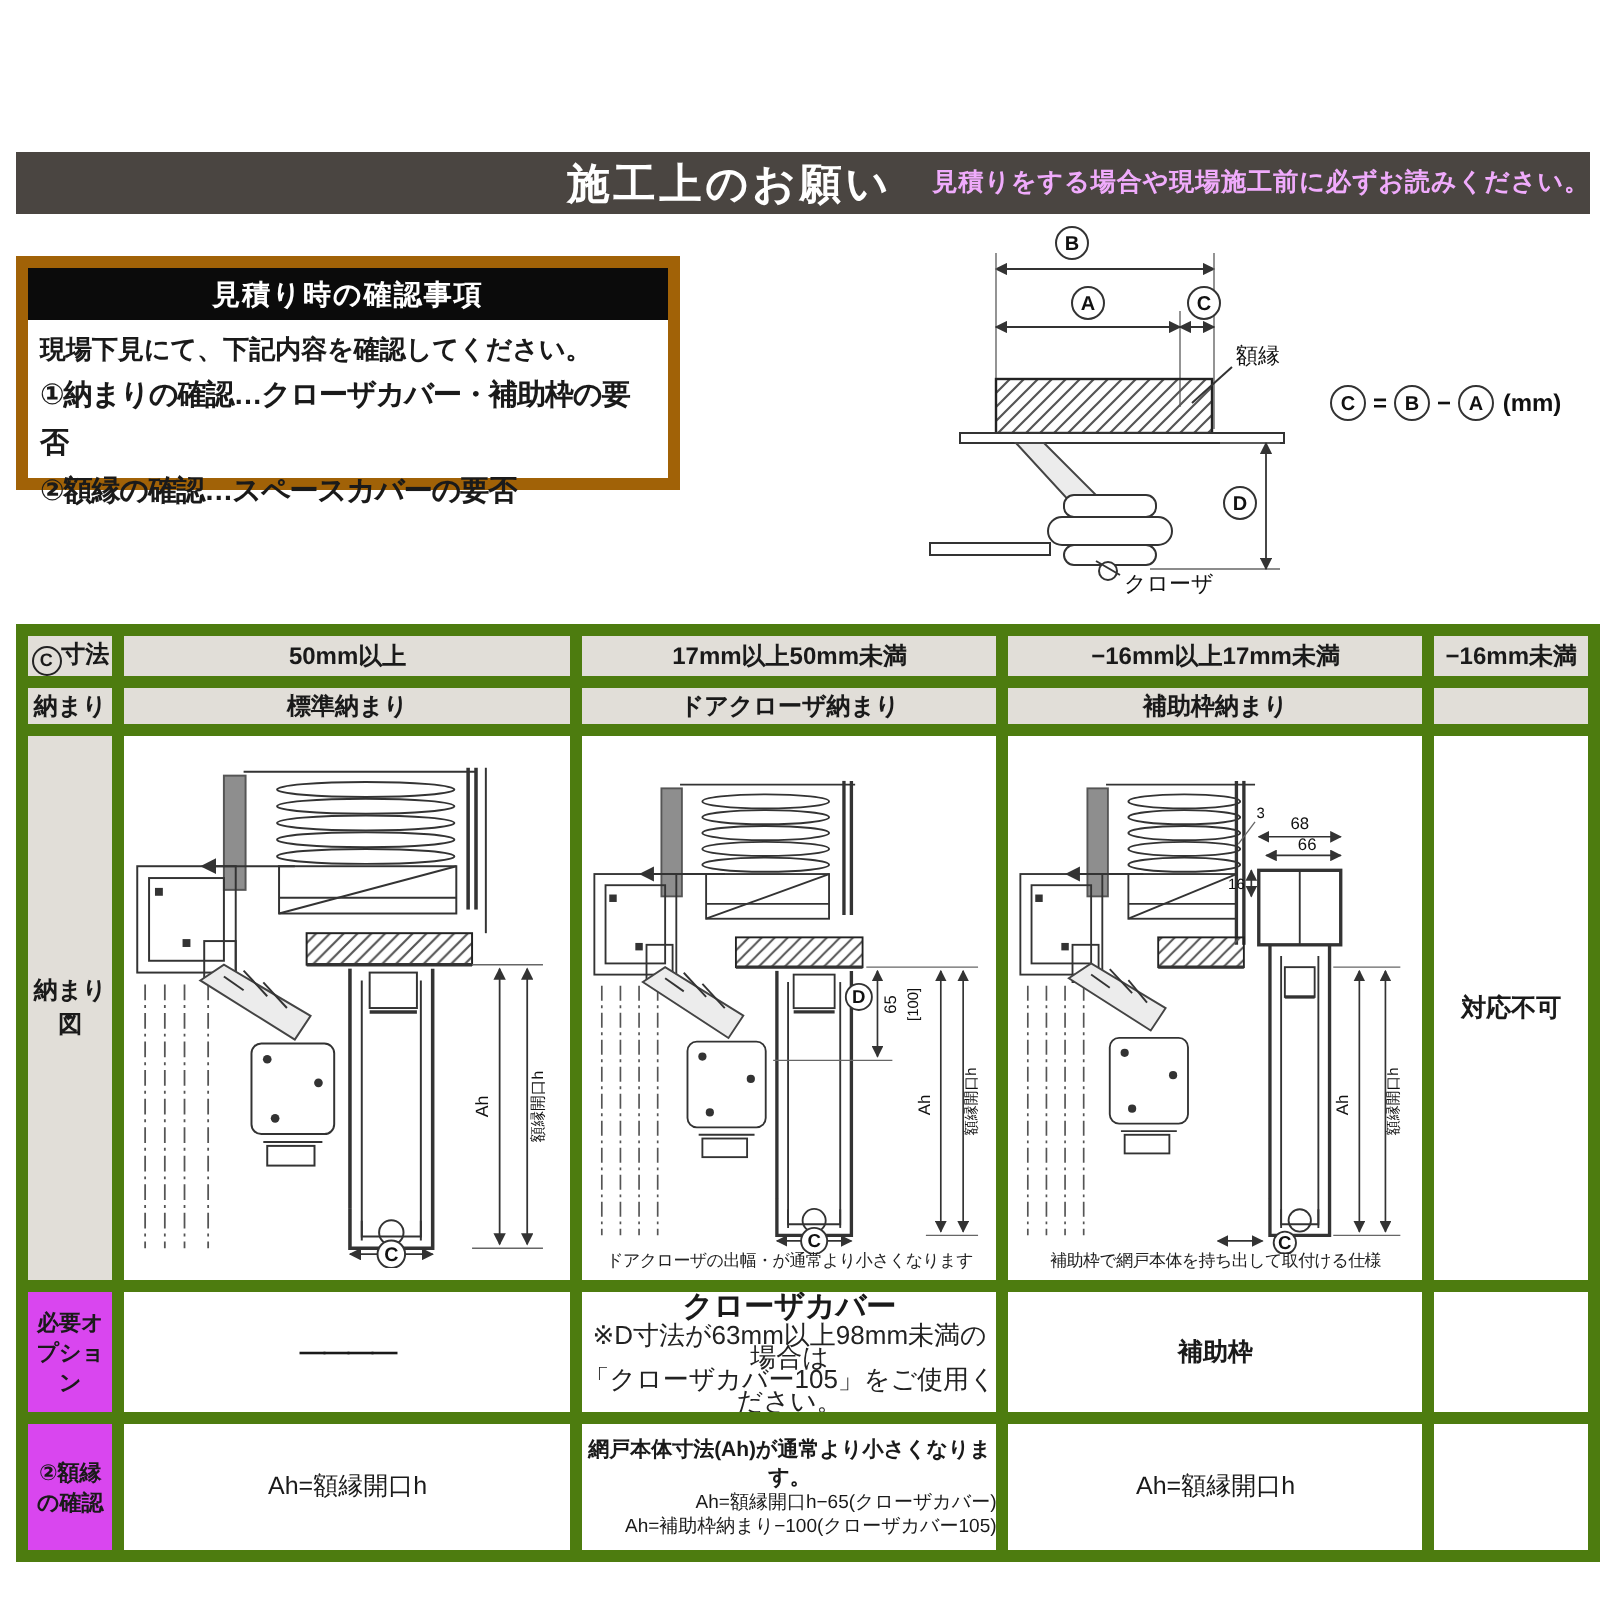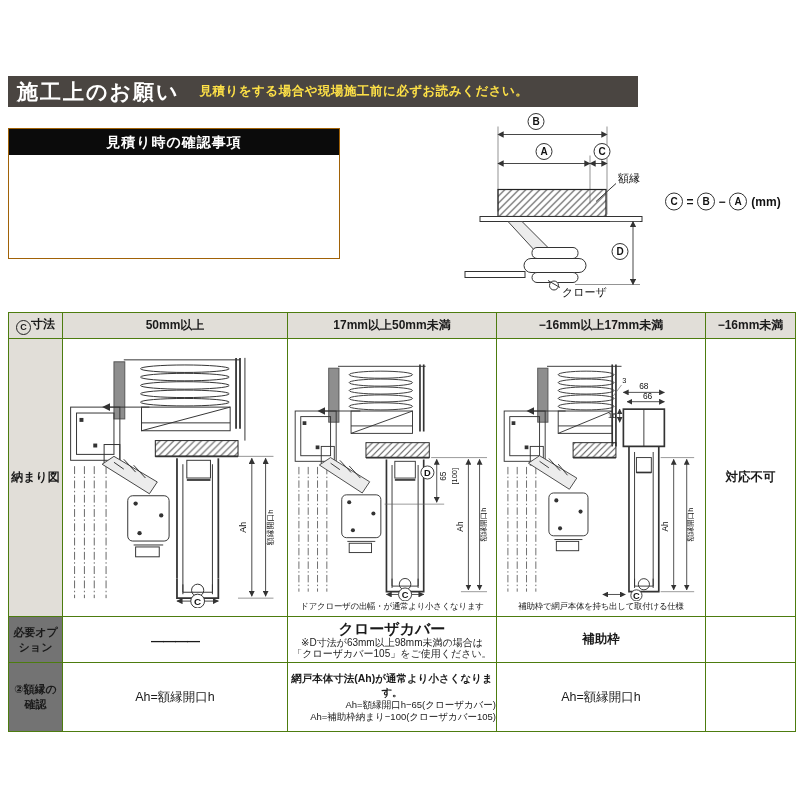--- a/index.html
+++ b/index.html
@@ -1,48 +1,48 @@
 <!DOCTYPE html>
 <html><head>
 <meta charset="utf-8">
 <style>
   html,body{margin:0;padding:0;background:#fff;}
   .page{position:relative;width:800px;height:800px;background:#fff;overflow:hidden;
         font-family:"Liberation Sans","DejaVu Sans",sans-serif;color:#1a1a1a;}
 
   
-  .topbar{position:absolute;left:8px;top:76px;width:630px;height:31px;background:#4a4541;
-          display:flex;align-items:center;}
+  .topbar{position:absolute;left:8px;top:76px;width:787px;height:31px;background:#4a4541;
+          display:flex;align-items:center;justify-content:flex-end;}
   .topbar-title{color:#fff;font-size:21px;font-weight:bold;letter-spacing:2px;margin-left:9px;}
-  .topbar-sub{color:#fde047;font-size:12.5px;font-weight:bold;margin-left:20px;letter-spacing:.5px;}
+  .topbar-sub{color:#f0abfc;font-size:12.5px;font-weight:bold;margin-left:20px;letter-spacing:.5px;}
 
   
-  .cbox{position:absolute;left:8px;top:128px;width:332px;height:131px;border:1px solid #a16207;background:#fff;box-sizing:border-box;}
+  .cbox{position:absolute;left:8px;top:128px;width:332px;height:117px;border:6px solid #a16207;background:#fff;box-sizing:border-box;}
   .cbox-title{height:26px;line-height:26px;background:#0b0b0b;color:#fff;font-size:14px;font-weight:bold;text-align:center;letter-spacing:1px;}
   .cbox-body{padding:4px 6px 0 6px;}
   .cl1{font-size:13px;font-weight:bold;line-height:22px;}
   .cl2,.cl3{font-size:14.5px;font-weight:bold;line-height:24px;letter-spacing:-0.5px;}
 
   
   .overview{position:absolute;left:450px;top:110px;width:340px;height:188px;}
 
   .section-title{position:absolute;left:8px;top:287px;font-size:17px;font-weight:bold;letter-spacing:.5px;}
 
   
   table.fit{position:absolute;left:8px;top:312px;border-collapse:collapse;table-layout:fixed;}
-  table.fit td{border:1px solid #4d7c0f;text-align:center;vertical-align:middle;padding:0;overflow:hidden;}
+  table.fit td{border:6px solid #4d7c0f;text-align:center;vertical-align:middle;padding:0;overflow:hidden;}
   td.hd{background:#e1ded8;font-weight:bold;font-size:12px;}
-  td.hd-sm{background:#737373;font-weight:bold;font-size:11px;}
+  td.hd-sm{background:#d946ef;font-weight:bold;font-size:11px;}
   .figcell{position:relative;background:#fff;}
   .figcell svg{display:block;margin:2px auto 0 auto;}
   .figcap{position:absolute;left:0;bottom:3px;width:100%;text-align:center;font-size:8.5px;color:#222;letter-spacing:-0.3px;}
   .na{font-size:12.5px;font-weight:bold;margin-top:36px;}
   .opt-dash{font-weight:bold;font-size:13px;letter-spacing:-1px;}
   .opt-title{font-size:15px;font-weight:bold;line-height:16px;}
-  .opt-note{font-size:10px;line-height:11px;color:#222;}
+  .opt-note{font-size:13px;line-height:11px;color:#222;}
   .ord-big{font-size:12.5px;font-weight:normal;}
   .ord-note{font-size:10.5px;font-weight:bold;line-height:14px;}
   .ord-sub{font-size:9.5px;line-height:12px;text-align:right;padding-left:10px;}
 
   .circ{display:inline-block;width:13px;height:13px;border:1px solid #222;border-radius:50%;
         font-size:9px;line-height:13px;text-align:center;font-weight:bold;vertical-align:-2px;}
 
   
   .s {stroke:#333;fill:none;stroke-width:1;}
   .s2{stroke:#333;fill:none;stroke-width:1.8;}
@@ -63,20 +63,25 @@
 
 <div class="page">
 
   <div class="topbar">
     <span class="topbar-title">施工上のお願い</span>
     <span class="topbar-sub">見積りをする場合や現場施工前に必ずお読みください。</span>
   </div>
 
   <div class="cbox">
     <div class="cbox-title">見積り時の確認事項</div>
+    <div class="cbox-body">
+      <div class="cl1">現場下見にて、下記内容を確認してください。</div>
+      <div class="cl2">①納まりの確認…クローザカバー・補助枠の要否</div>
+      <div class="cl3">②額縁の確認…スペースカバーの要否</div>
+    </div>
   </div>
 
   <svg class="overview" viewBox="0 0 340 185">
     <defs>
       <pattern id="hatch" width="7" height="7" patternUnits="userSpaceOnUse">
         <path d="M0,7 l7,-7 M-1.75,1.75 l3.5,-3.5 M5.25,8.75 l3.5,-3.5" stroke="#555" stroke-width="1.1" fill="none"></path>
       </pattern>
       <marker id="arr" viewBox="0 0 10 10" refX="9" refY="5" markerWidth="7" markerHeight="7" orient="auto-start-reverse">
         <path d="M0,0 L10,5 L0,10 z" fill="#333"></path>
       </marker>
@@ -143,20 +148,27 @@
         <col style="width:90px">
       </colgroup>
     <tbody>
         <tr style="height:26px">
       <td class="hd"><span class="circ">C</span><span>寸法</span></td>
       <td class="hd">50mm以上</td>
       <td class="hd">17mm以上50mm未満</td>
       <td class="hd">−16mm以上17mm未満</td>
       <td class="hd">−16mm未満</td>
     </tr>
+    <tr style="height:24px">
+      <td class="hd">納まり</td>
+      <td class="hd">標準納まり</td>
+      <td class="hd">ドアクローザ納まり</td>
+      <td class="hd">補助枠納まり</td>
+      <td class="hd"></td>
+    </tr>
     <tr style="height:278px">
       <td class="hd">納まり図</td>
 
       <td class="figcell">
         <svg viewBox="0 0 225 262" width="223" height="258">
           <line class="s" x1="60" y1="10" x2="178" y2="10"></line>
           <rect x="50" y="12" width="11" height="58" fill="#8e8e8e" stroke="#555"></rect>
           <g class="s">
             <ellipse cx="122" cy="19" rx="45" ry="3.8"></ellipse>
                 <ellipse cx="122" cy="27.5" rx="45" ry="3.8"></ellipse>

